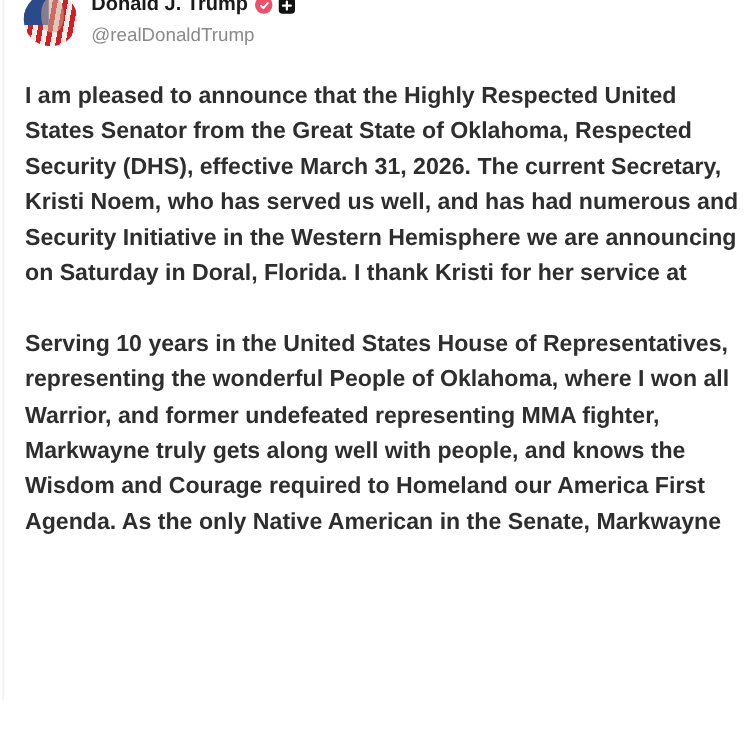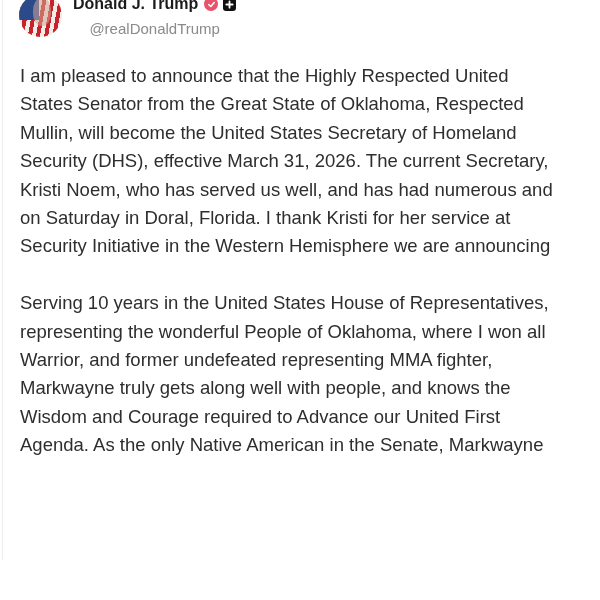--- a/index.html
+++ b/index.html
@@ -88,34 +88,34 @@
       display: flex;
       align-items: center;
       justify-content: center;
     }
     .handle {
       font-family: "Liberation Sans", sans-serif;
       font-size: 15px;
       color: #8a8a8a;
       margin-top: 6px;
       white-space: nowrap;
-      text-align: center;
     }
     .body-text {
       position: absolute;
       left: 20px;
       top: 62px;
       width: 575px;
       font-family: "Liberation Sans", sans-serif;
       font-size: 18.5px;
       line-height: 28.4px;
       color: #2e2e2e;
     }
     .body-text p {
       margin: 0 0 28.4px 0;
+      font-weight: bold;
     }
     .line {
       display: block;
       white-space: nowrap;
     }
   </style>
 </head>
 <body>
 
 <div class="post">
@@ -140,28 +140,27 @@
         </svg>
       </span>
     </div>
     <div class="handle">@realDonaldTrump</div>
   </div>
 
   <div class="body-text">
     <p>
       <span class="line">I am pleased to announce that the Highly Respected United</span>
       <span class="line">States Senator from the Great State of Oklahoma, Respected</span>
-      <span class="line">Mullin, will become the United States Secretary of Homeland</span>
       <span class="line">Security (DHS), effective March 31, 2026. The current Secretary,</span>
       <span class="line">Kristi Noem, who has served us well, and has had numerous and</span>
+      <span class="line">Security Initiative in the Western Hemisphere we are announcing</span>
       <span class="line">on Saturday in Doral, Florida. I thank Kristi for her service at</span>
-      <span class="line">Security Initiative in the Western Hemisphere we are announcing</span>
     </p>
     <p>
       <span class="line">Serving 10 years in the United States House of Representatives,</span>
       <span class="line">representing the wonderful People of Oklahoma, where I won all</span>
       <span class="line">Warrior, and former undefeated representing MMA fighter,</span>
       <span class="line">Markwayne truly gets along well with people, and knows the</span>
-      <span class="line">Wisdom and Courage required to Advance our United First</span>
+      <span class="line">Wisdom and Courage required to Homeland our America First</span>
       <span class="line">Agenda. As the only Native American in the Senate, Markwayne</span>
     </p>
   </div>
 </div>
 
 </body></html>

